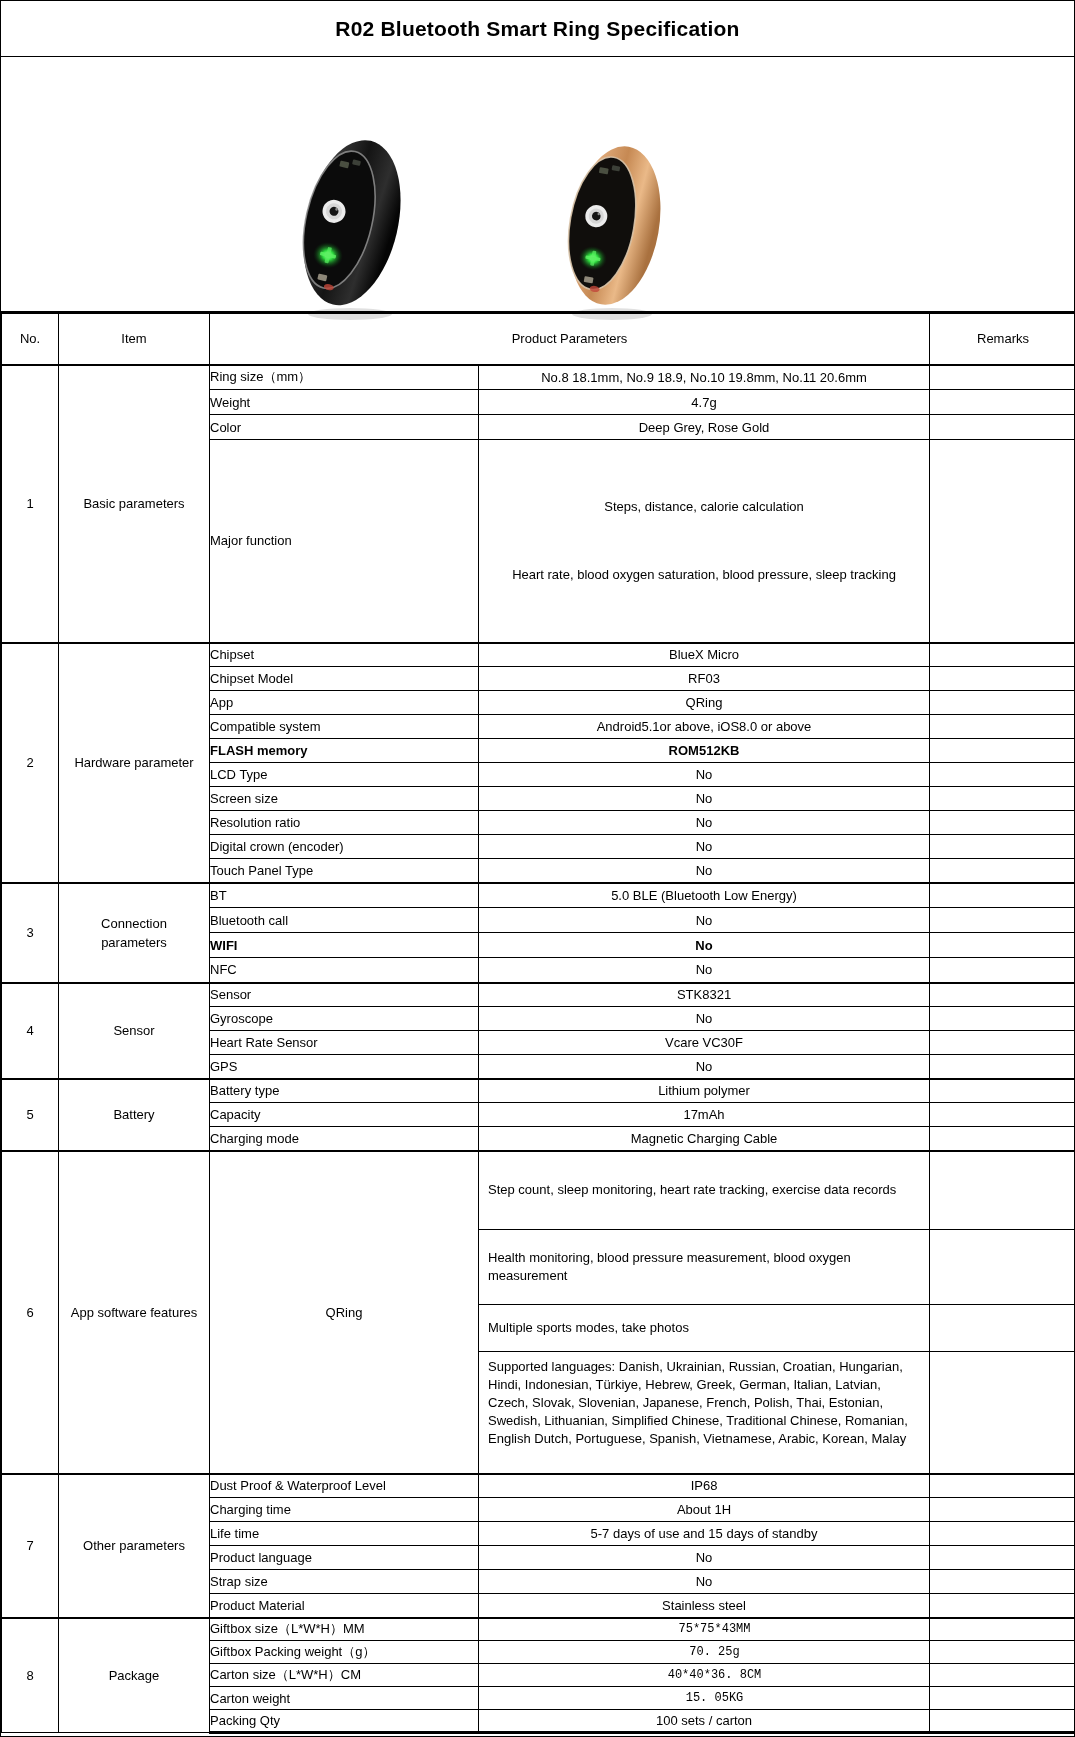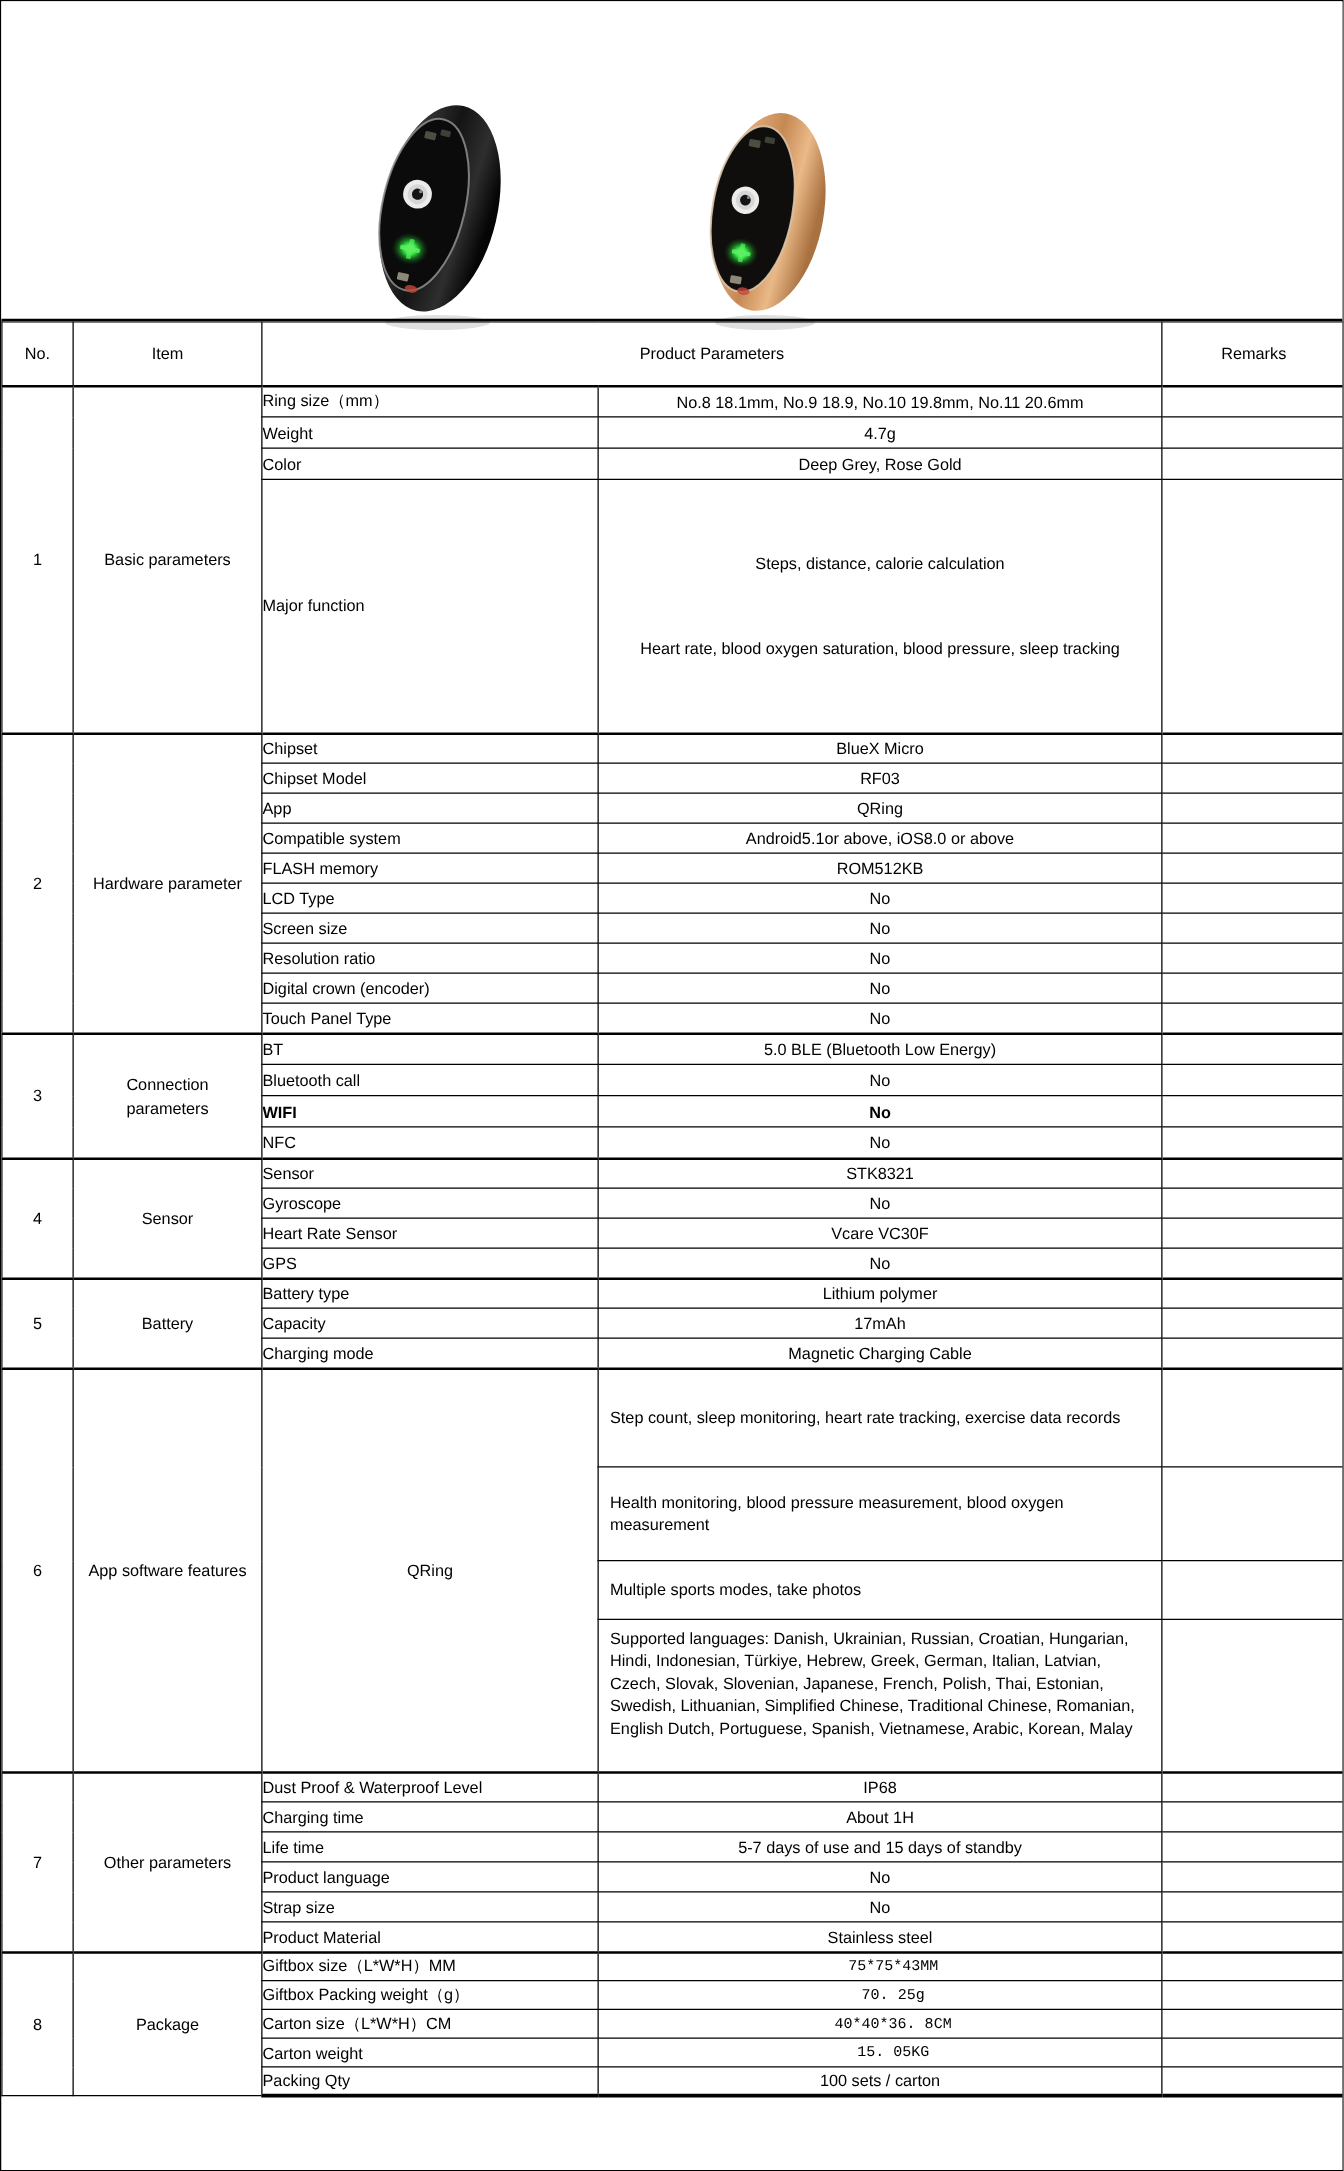--- a/index.html
+++ b/index.html
@@ -53,20 +53,21 @@
   td.value-cell.mono { font-family:"Liberation Mono", monospace; font-size:12px;padding-left:21px; }
   .para + .para { margin-top:53px; }
   tr.section-start td { border-top:2px solid #000; }
   tbody tr:last-child td { border-bottom:3px solid #000; }
 </style>
 </head>
 <body>
 
 <div class="page">
 
+  <div class="title-block">R02 Bluetooth Smart Ring Specification</div>
 
   <div class="image-block">
 
     <svg class="ring-svg ring-left" width="130" height="195" viewBox="0 0 130 195">
       <defs>
         <linearGradient id="bandL" x1="0" y1="0" x2="1" y2="0.15">
           <stop offset="0" stop-color="#7a7a7a"></stop>
           <stop offset="0.18" stop-color="#383838"></stop>
           <stop offset="0.5" stop-color="#141414"></stop>
           <stop offset="0.78" stop-color="#2e2e2e"></stop>
@@ -193,21 +194,21 @@
         <tr style="height: 24px;">
           <td class="label-cell">App</td>
           <td class="value-cell">QRing</td>
           <td class="remarks-cell"></td>
         </tr>
         <tr style="height: 24px;">
           <td class="label-cell">Compatible system</td>
           <td class="value-cell">Android5.1or above, iOS8.0 or above</td>
           <td class="remarks-cell"></td>
         </tr>
-        <tr style="height: 24px;">
+        <tr style="height: 24px; font-weight: bold;">
           <td class="label-cell">FLASH memory</td>
           <td class="value-cell">ROM512KB</td>
           <td class="remarks-cell"></td>
         </tr>
         <tr style="height: 24px;">
           <td class="label-cell">LCD Type</td>
           <td class="value-cell">No</td>
           <td class="remarks-cell"></td>
         </tr>
         <tr style="height: 24px;">

